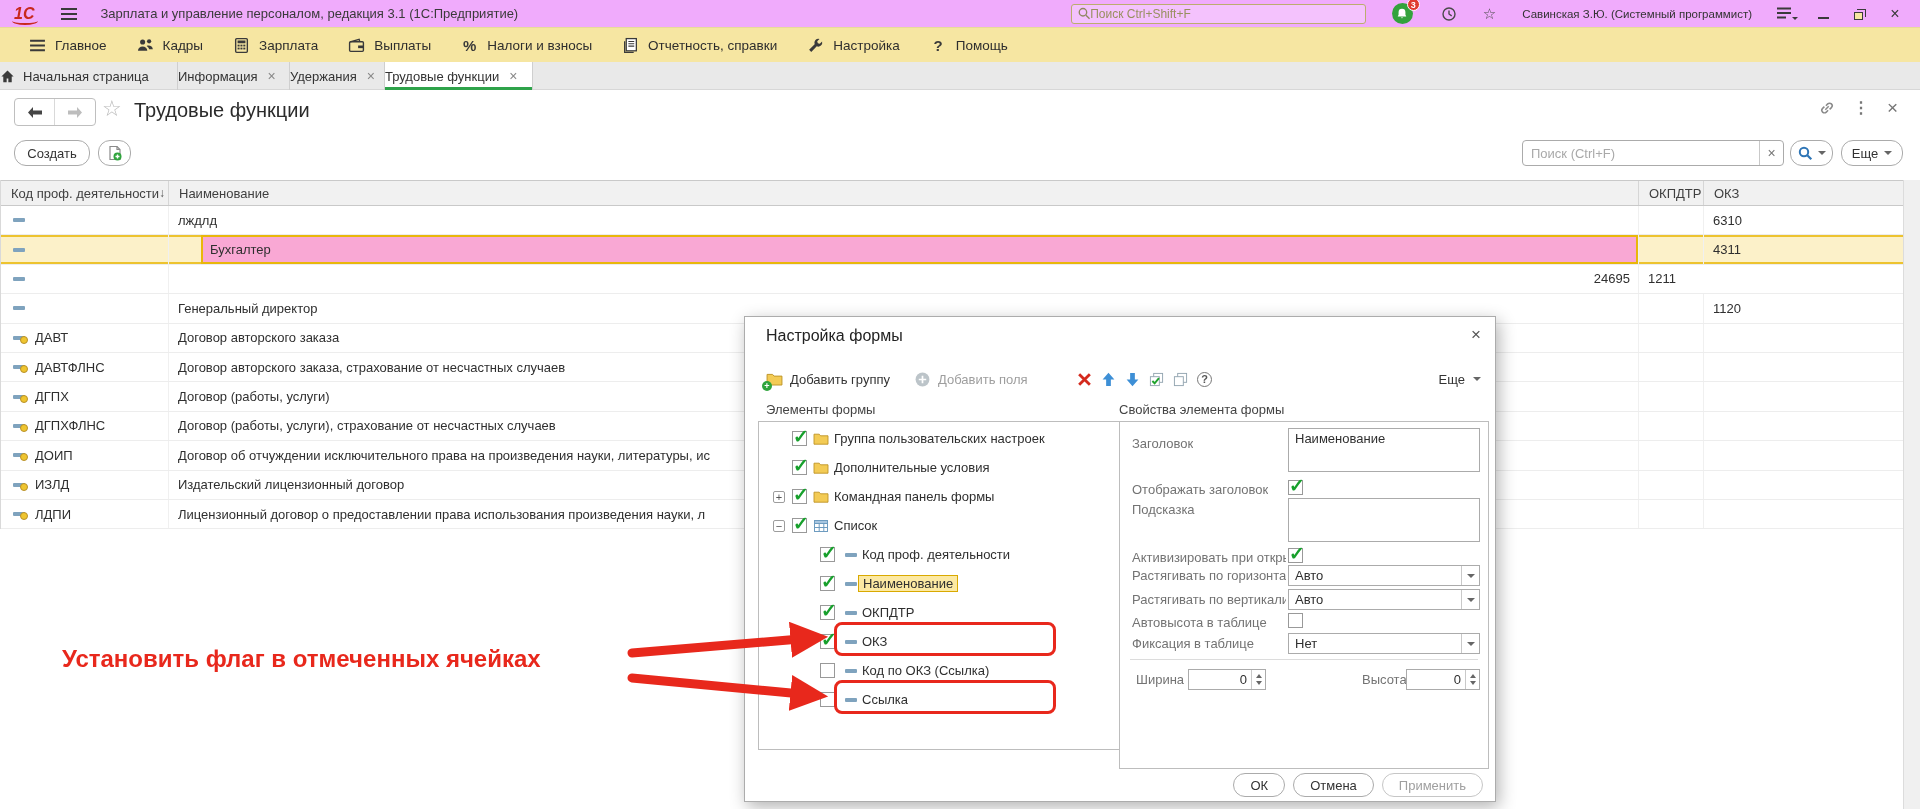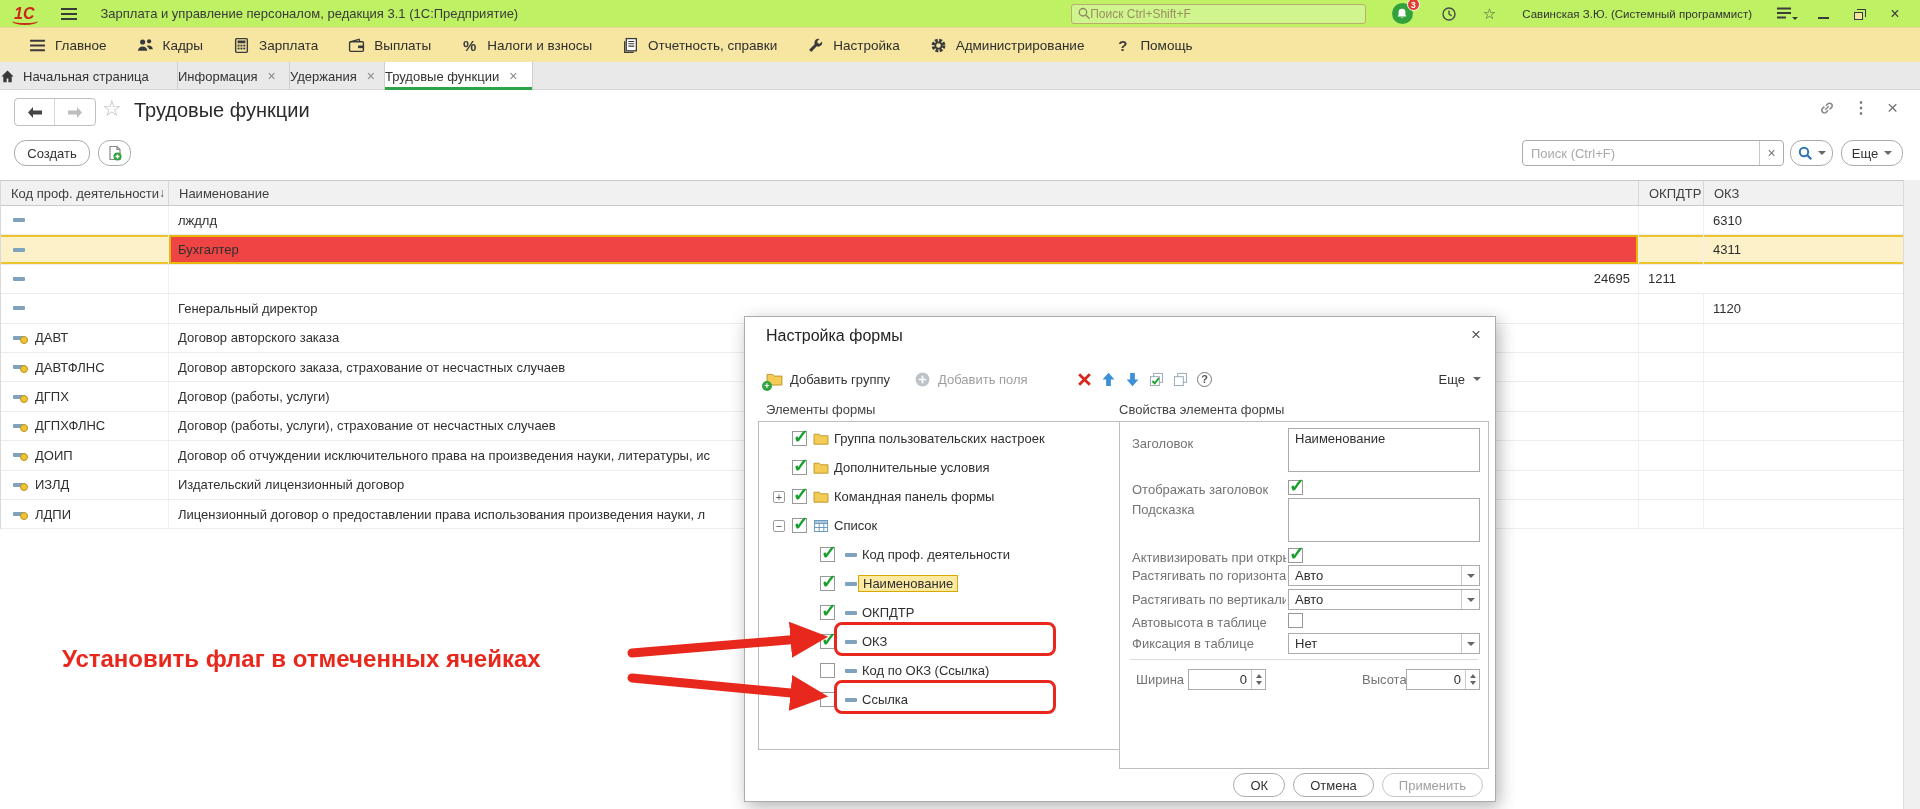--- a/index.html
+++ b/index.html
@@ -1,20 +1,20 @@
 <!DOCTYPE html>
 <html><head>
 <meta charset="utf-8">
 <style>
   * { margin:0; padding:0; box-sizing:border-box; }
   html,body { width:1920px; height:809px; overflow:hidden; font-family:"Liberation Sans", sans-serif; background:#fff; position:relative; }
   svg { display:block; }
 
   
-  .titlebar { position:absolute; left:0; top:0; width:1920px; height:27px; background:#bef264; display:flex; align-items:center; }
+  .titlebar { position:absolute; left:0; top:0; width:1920px; height:27px; background:#f0abfc; display:flex; align-items:center; }
   .logo { margin-left:14px; position:relative; color:#C8281E; font-weight:800; font-style:italic; font-size:16px; line-height:16px; }
   .logo::after { content:""; position:absolute; left:-2px; bottom:-3px; width:26px; height:6px; border-bottom:2.5px solid #C8281E; border-radius:50%; }
   .tb-burger { margin-left:26px; width:18px; height:14px; }
   .tb-title { margin-left:22px; font-size:13px; color:#3a3a3a; }
   .tb-right { position:absolute; right:0; top:0; height:27px; display:flex; align-items:center; gap:0; }
   .tb-search { width:295px; height:20px; border:1px solid #BBAD6E; border-radius:3px; background:rgba(255,255,255,0.28); display:flex; align-items:center; padding:0 6px; margin-right:26px; }
   .tb-search input { border:none; outline:none; background:transparent; font-size:12px; color:#6f684a; width:100%; font-family:"Liberation Sans",sans-serif; }
   .tb-search input::placeholder { color:#98905F; }
   .bell { position:relative; width:21px; height:21px; border-radius:50%; background:#33A23C; margin-right:28px; display:flex; align-items:center; justify-content:center; }
   .bell .badge { position:absolute; top:-5px; right:-7px; min-width:13px; height:13px; border-radius:7px; background:#E03C31; color:#fff; font-size:9px; font-weight:bold; display:flex; align-items:center; justify-content:center; padding:0 3px; border:1px solid #fff; }
@@ -77,21 +77,21 @@
   .th:last-child { border-right:none; }
   .sort-arrow { margin-left:auto; margin-right:6px; color:#555; font-size:12px; }
   .trow { display:grid; grid-template-columns:168px 1470px 65px 200px; height:29.4px; border-bottom:1px solid #EDEDED; background:#fff; }
   .td { display:flex; align-items:center; font-size:13px; color:#2f2f2f; padding:0 9px; border-right:1px solid #F0F0F0; overflow:hidden; white-space:nowrap; }
   .td:last-child { border-right:none; }
   .td.c1 { padding-left:12px; gap:10px; }
   .td.c3 { justify-content:flex-end; padding-right:8px; }
   .dash { width:12px; height:4px; background:#7FA3BE; border-radius:1px; position:relative; flex:0 0 auto; }
   .dash.pre::after { content:""; position:absolute; right:-3px; bottom:-4px; width:6px; height:6px; border-radius:50%; background:#EFC52F; border:1px solid #B8912B; }
   .trow.sel { background:#FCF1C9; box-shadow:inset 0 2px 0 #EDC32F, inset 0 -2px 0 #EDC32F; }
-  .trow.sel .c2 { box-shadow:inset 0 0 0 2px #E9B70A; background:#ef4444; }
+  .trow.sel .c2 { box-shadow:inset 0 0 0 2px #E9B70A; background:#f9a8d4;margin-left:32px; }
   .vstrip { position:absolute; left:1903px; top:90px; width:17px; height:629px; background:#F0F0F0; border-left:1px solid #DCDCDC; }
 
   
   .dialog { position:absolute; left:744px; top:316px; width:752px; height:486px; background:#fff; border:1px solid #ACACAC; box-shadow:3px 5px 16px rgba(0,0,0,0.3); }
   .dlg-title { position:absolute; left:21px; top:10px; font-size:16px; color:#222; }
   .dlg-close { position:absolute; right:14px; top:8px; font-size:17px; color:#555; }
   .dlg-toolbar { position:absolute; left:21px; top:48px; right:14px; height:28px; display:flex; align-items:center; }
   .dtb-btn { display:flex; align-items:center; gap:7px; font-size:13px; color:#333; margin-right:24px; white-space:nowrap; }
   .dtb-btn.disabled { color:#9E9E9E; }
   .dtb-ic { width:17px; height:17px; position:relative; flex:0 0 auto; }
@@ -261,29 +261,20 @@
 
   <div class="menu-item">
     <span class="mi-ic">
         <svg viewBox="0 0 16 16" fill="#3a3a3a">
           <path d="M14.2 4.2a3.8 3.8 0 0 1-5 4.6L4 14l-2-2 5.2-5.2a3.8 3.8 0 0 1 4.6-5L9.6 4l.6 1.8 1.8.6z"></path>
         </svg>
       </span>
     <span class="mi-lb">Настройка</span>
   </div>
 
-  <div class="menu-item">
-    <span class="mi-ic">
-        <svg viewBox="0 0 16 16">
-          <circle cx="8" cy="8" r="5" fill="none" stroke="#3a3a3a" stroke-width="3" stroke-dasharray="2.6 1.33"></circle>
-          <circle cx="8" cy="8" r="3" fill="none" stroke="#3a3a3a" stroke-width="1.6"></circle>
-        </svg>
-      </span>
-    <span class="mi-lb">Администрирование</span>
-  </div>
 
   <div class="menu-item">
     <span class="mi-ic">
         <span class="gly">?</span>
       </span>
     <span class="mi-lb">Помощь</span>
   </div>
 </div>
 
 <div class="tabbar" id="tabs-box">

